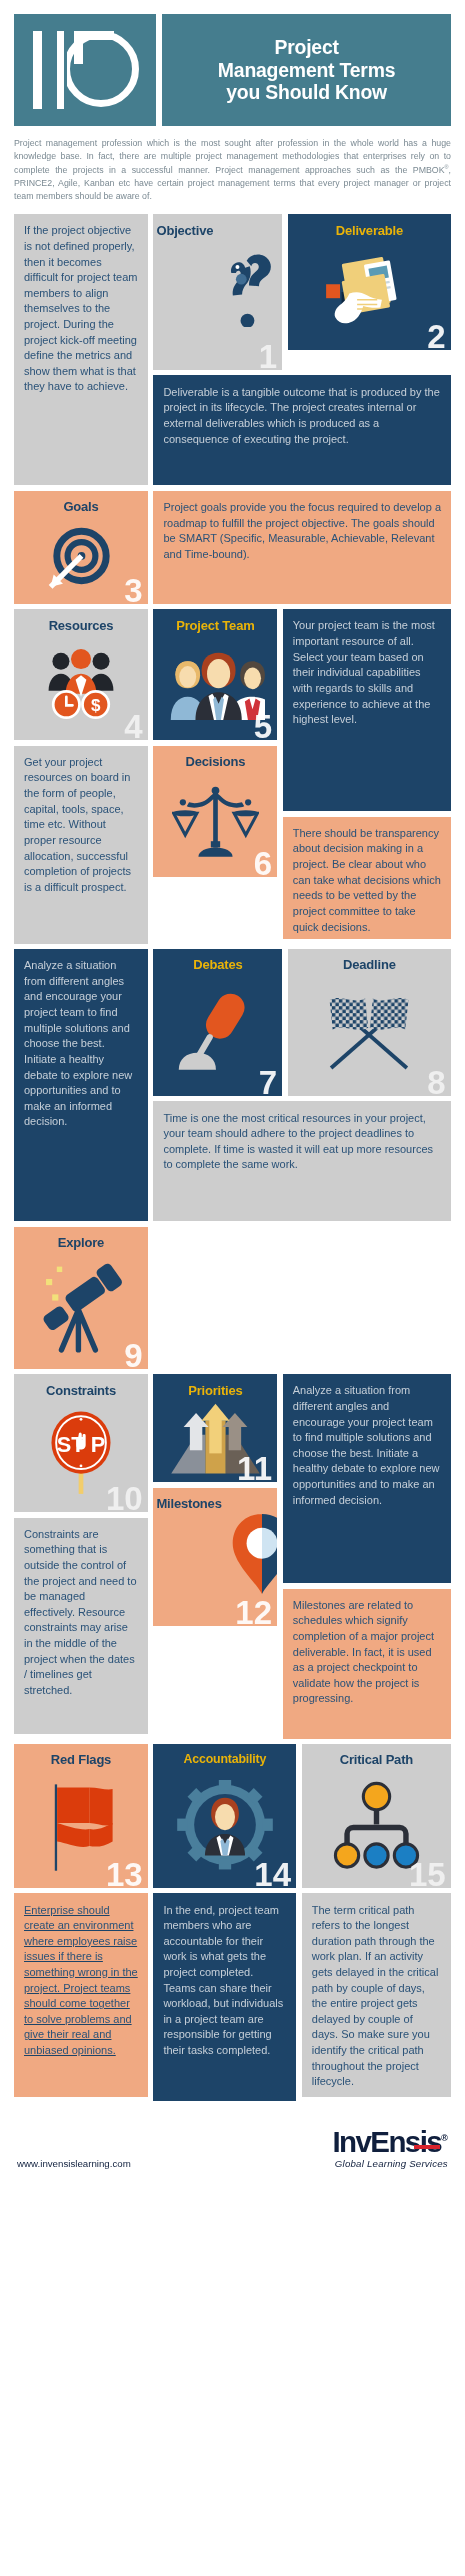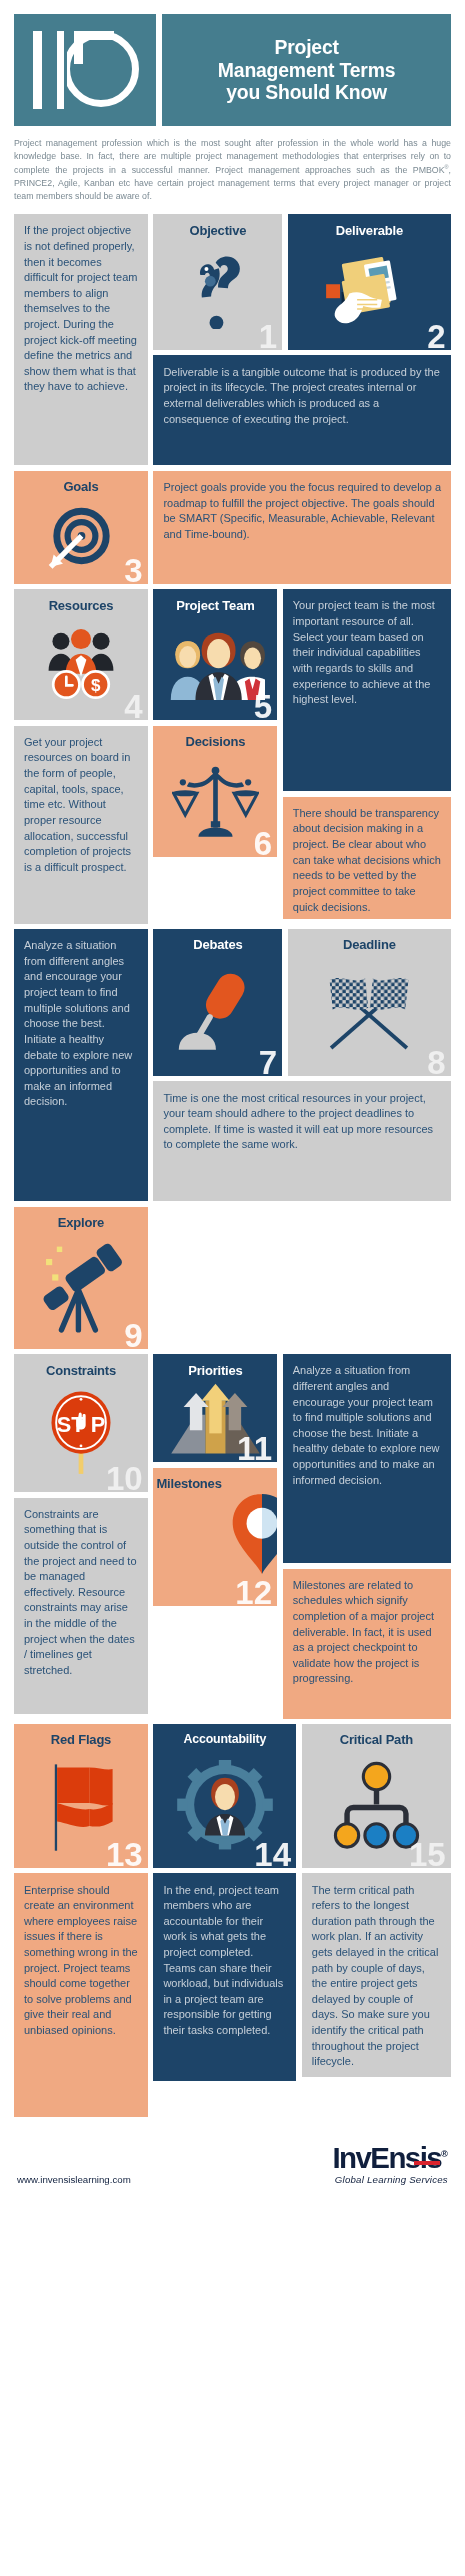--- a/index.html
+++ b/index.html
@@ -49,21 +49,21 @@
 
   .card { position: relative; overflow: hidden; }
   .c-gray  { background: #cdcdcd; color: #1d4468; }
   .c-navy  { background: #1d4468; color: #ccd3da; }
   .c-peach { background: #f0a982; color: #1d4468; }
 
   .card-title {
     font-size: 13px; font-weight: bold; text-align: center;
     padding: 8.5px 3.1px 1.6px 3.1px; letter-spacing: -0.2px;
   }
-  .c-navy .card-title { color: #ffffff; }
+  .c-navy .card-title { color: #eab308; }
   .c-gray .card-title, .c-peach .card-title { color: #1d4468; }
 
   .badge {
     position: absolute; right: 5.4px; bottom: -3.1px;
     font-size: 33px; font-weight: bold; line-height: 1;
     color: rgba(255,255,255,0.92);
   }
   .c-gray .badge { color: #efefef; }
 
   .body-text {
@@ -123,21 +123,21 @@
 
   <p class="intro"><span>Project management profession which is the most sought after profession in the whole world has a huge knowledge base. In fact, there are multiple project management methodologies that enterprises rely on to complete the projects in a successful manner. Project management approaches such as the PMBOK</span><sup>®</sup><span>, PRINCE2, Agile, Kanban etc have certain project management terms that every project manager or project team members should be aware of.</span></p>
 
   <div class="row">
     <div class="card c-gray" style="width:134px;position:relative;">
       <div class="body-text">If the project objective is not defined properly, then it becomes difficult for project team members to align themselves to the project.  During the project kick-off meeting define the metrics and show them what is that they have to achieve.</div>
 
     </div>
     <div class="col" style="flex:1;">
       <div class="row" style="margin:0;">
-        <div class="card c-gray" style="width:129px;display:flex;flex-direction:column;height:136px;">
+        <div class="card c-gray" style="width:129px;display:flex;flex-direction:row;height:156px;">
           <div class="card-title">Objective</div>
           <div class="icon-wrap">
             <svg width="60" height="74" viewBox="0 0 78 96">
               <path d="M16 26c-2-8 4-15 11-14 3 .5 6 3 7 7l6-2c3 10 0 18-5 24-3 4-5 8-5 13l-12 1c-1-8 2-13 6-18 3-4 5-8 4-12-1-3-5-3-6 1z" fill="#1d4468"></path>
               <circle cx="24" cy="18" r="2.6" fill="#fff"></circle>
               <circle cx="29" cy="34" r="7" fill="#3f6c92"></circle>
               <path d="M36 10c5-9 18-11 26-4 8 7 7 19-2 25-5 4-8 6-8 12l-13-1c0-10 4-14 9-18 4-3 5-7 2-10-3-2-7-1-8 3z" fill="#1d4468"></path>
               <circle cx="37" cy="88" r="9" fill="#1d4468"></circle>
             </svg>
           </div>
@@ -413,21 +413,21 @@
             <rect x="14" y="4" width="3" height="112" fill="#1d4468"></rect>
             <path d="M17 8 h42 v46 h-42z" fill="#db3c0c"></path>
             <path d="M59 8 c12 0 22 4 30 2 l0 46 c-10 4 -20 -2 -30 -2z" fill="#db3c0c"></path>
             <path d="M17 54 c14 4 30 10 42 8 l0 22 c-14 4 -28 -4 -42 -6z" fill="#db3c0c"></path>
             <path d="M59 62 c12 2 22 -4 30 -8 l0 24 c-10 6 -20 8 -30 6z" fill="#db3c0c"></path>
           </svg>
         </div>
         <div class="badge">13</div>
 
       </div>
-      <div class="card c-peach" style="height:244px;">
+      <div class="card c-peach" style="height:204px;text-decoration:underline;">
         <div class="body-text">Enterprise should create an environment where employees raise issues if there is something wrong in the project. Project teams should come together to solve problems and give their real and unbiased opinions.</div>
       </div>
     </div>
 
     <div class="col" style="width:143px;">
       <div class="card c-navy" style="display:flex;flex-direction:column;height:144px;position:relative;">
         <div class="card-title" style="font-size:12.4px;">Accountability</div>
         <div class="icon-wrap">
           <svg width="96" height="91" viewBox="0 0 124 118">
             <g fill="#4a7f9c">

